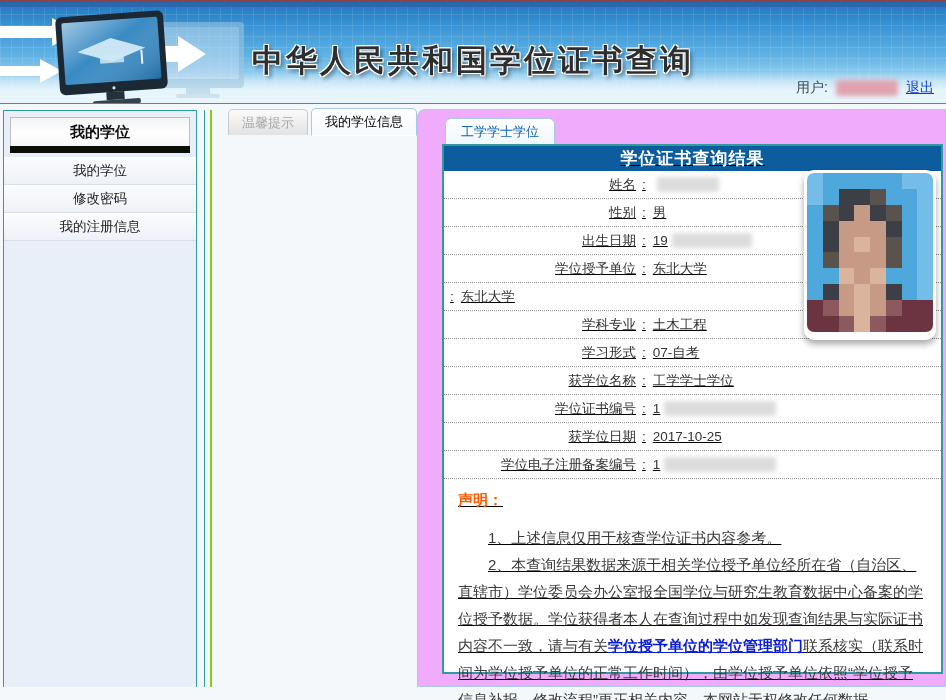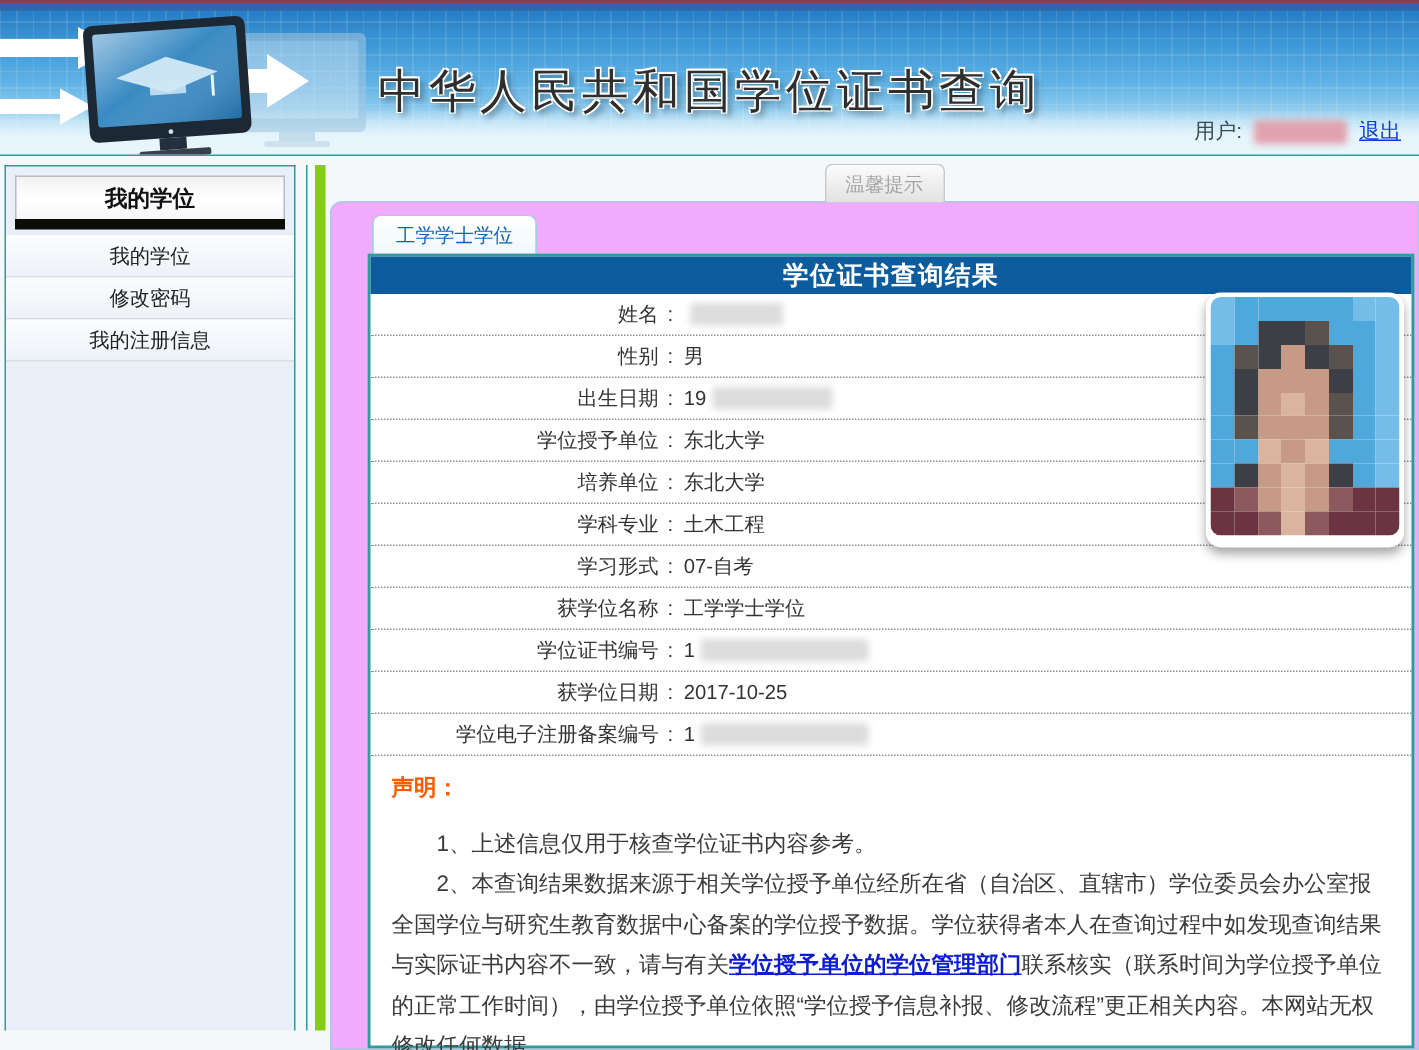--- a/index.html
+++ b/index.html
@@ -11,21 +11,21 @@
     border-bottom:1px solid #2f9b9b;
     background:
       linear-gradient(180deg, rgba(255,255,255,0) 0%, rgba(255,255,255,0) 70%, rgba(232,246,252,.92) 88%, #e9f5fb 100%),
       repeating-linear-gradient(90deg, rgba(255,255,255,.10) 0 1px, transparent 1px 11px),
       repeating-linear-gradient(0deg, rgba(255,255,255,.10) 0 1px, transparent 1px 11px),
       linear-gradient(180deg, #1f74bd 0%, #3d97d6 28%, #62b4e6 55%, #a8d8f2 80%, #dff2fb 100%);
   }
   .banner-topstripe { position:absolute; top:0; left:0; right:0; height:7px;
     background:linear-gradient(180deg,#8a4148 0 2px, #2a67ad 2px 7px); }
   .banner-title { position:absolute; top:40px; left:0; width:100%; text-align:center;
-    font-size:31px; font-weight:normal; letter-spacing:3px; color:#2e2e2e;
+    font-size:31px; font-weight:bold; letter-spacing:3px; color:#2e2e2e;
     text-shadow:-1px -1px 0 #fff, 1px -1px 0 #fff, -1px 1px 0 #fff, 1px 1px 0 #fff, 3px 3px 4px rgba(0,0,0,.45); }
   .banner-art { position:absolute; top:0; left:0; }
   .user-bar { position:absolute; right:12px; bottom:6px; display:flex; align-items:center;
     gap:8px; font-size:14px; color:#3c4a52; }
   .redact { display:inline-block; background:#dcdcdc; border-radius:2px;
     filter:blur(2.5px); height:15px; vertical-align:-3px; }
   .redact.pink { background:#e0a2ae; width:62px; height:16px; }
   .logout { color:#0a3bd6; text-decoration:underline; font-size:14px; cursor:pointer; }
 
   
@@ -42,38 +42,38 @@
     radial-gradient(ellipse 65% 130% at 50% 55%, #b7d63e 0%, #33410f 55%, #0a0c06 90%);
     background-color:#0b0d07; }
   .side-menu { margin-top:4px; }
   .side-item { height:28px; line-height:27px; text-align:center; font-size:13.5px; color:#222;
     background:linear-gradient(180deg,#fbfcfe,#eef1f7);
     border-bottom:1px solid #d9dee6; box-shadow:inset 0 1px 0 #ffffff; cursor:pointer; }
 
   .v-divider { width:1px; background:#2f9b9b; margin-left:7px; flex:none; }
 
   
-  .content-outer { flex:1; margin-left:5px; border-left:7px solid #84cc16; padding-left:3px;
-    display:flex; flex-direction:column; min-width:0;align-items:center; }
+  .content-outer { flex:1; margin-left:5px; border-left:2px solid #84cc16; padding-left:3px;
+    display:flex; min-width:0; }
   .tabs-row { height:25px; padding-left:13px; display:flex; gap:3px; align-items:flex-end; position:relative; z-index:3; }
   .tab { padding:4px 13px 3px 13px; font-size:13px; border-radius:5px 5px 0 0; cursor:pointer; }
   .tab.disabled { background:linear-gradient(180deg,#fbfbfb,#e2e2e2); color:#a6a6a6;
     border:1px solid #c9c9c9; border-bottom:none; }
   .tab.active { background:linear-gradient(180deg,#ffffff,#f4fafd); color:#000;
     border:1px solid #a9cbe2; border-bottom:1px solid #fdfefe; position:relative; top:1px; padding-bottom:4px; }
   .tab-panel { flex:1; background:#f0abfc; border:1px solid #a9cbe2; border-radius:8px 0 0 0;
     margin-top:-1px; padding-top:8px; position:relative; }
   .subtab { display:inline-block; margin-left:27px; padding:4px 15px 3px 15px; font-size:13px;
     color:#1263b4; background:linear-gradient(180deg,#ffffff,#eff7fc);
     border:1px solid #a9cbe2; border-bottom:none; border-radius:6px 6px 0 0;
     position:relative; z-index:2; cursor:pointer; }
 
   
   .result-box { position:relative; margin:0 2px 0 24px; border:2px solid #2E9C9C;
-    background:#fff; height:530px; }
+    background:#fff; height:530px;text-decoration:underline; }
   .result-title { height:25px; line-height:25px; background:#0d5c9e; color:#fff;
     text-align:center; font-size:17px; font-weight:bold; letter-spacing:1px; }
   .rows { }
   .row { height:28px; display:flex; align-items:center; border-bottom:1px dotted #8f8f8f;
     font-size:13.5px; color:#333; }
   .row-label { width:192px; text-align:right; flex:none; }
   .row-colon { margin:0 7px 0 6px; }
   .row-value { white-space:nowrap; }
   .row .redact { margin-left:4px; }
 
@@ -157,20 +157,21 @@
         <div class="side-item">修改密码</div>
         <div class="side-item">我的注册信息</div>
       </div>
   </div>
 
   <div class="v-divider"></div>
 
   <div class="content-outer">
     <div class="tabs-row">
         <div class="tab disabled">温馨提示</div>
+        <div class="tab active">我的学位信息</div>
       </div>
 
     <div class="tab-panel">
       <span class="subtab">工学学士学位</span>
 
       <div class="result-box">
         <div class="result-title">学位证书查询结果</div>
 
         <div class="photo">
           <div class="photo-grid">
@@ -274,21 +275,20 @@
               <span class="row-colon">:</span>
               <span class="row-value">19</span>
               <span class="redact" style="width: 80px;"></span>
             </div>
             <div class="row">
               <span class="row-label">学位授予单位</span>
               <span class="row-colon">:</span>
               <span class="row-value">东北大学</span>
             </div>
             <div class="row">
-              <span class="row-label">培养单位</span>
               <span class="row-colon">:</span>
               <span class="row-value">东北大学</span>
             </div>
             <div class="row">
               <span class="row-label">学科专业</span>
               <span class="row-colon">:</span>
               <span class="row-value">土木工程</span>
             </div>
             <div class="row">
               <span class="row-label">学习形式</span>

